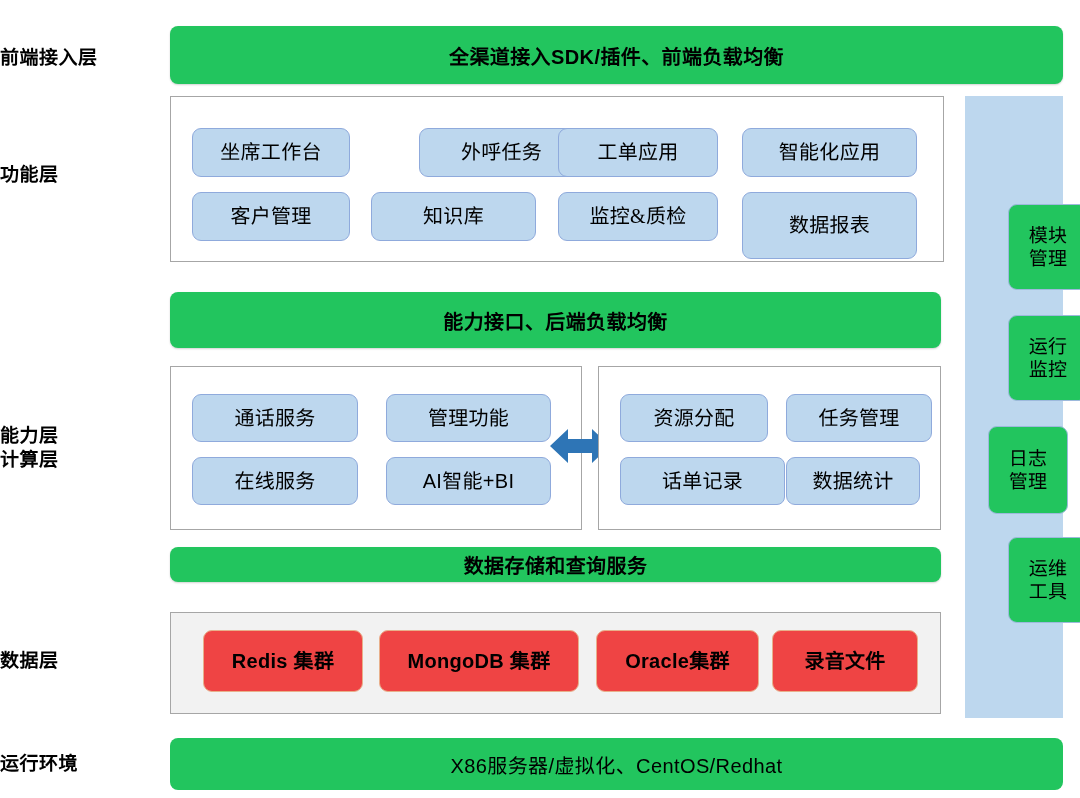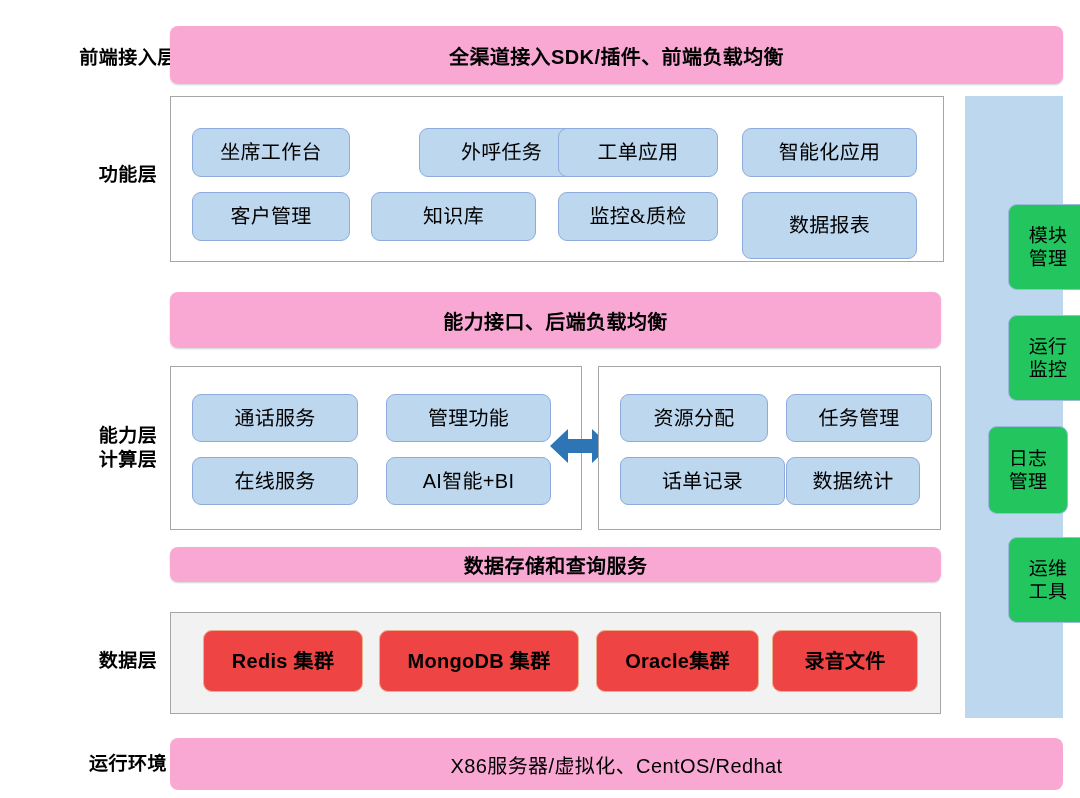--- a/index.html
+++ b/index.html
@@ -20,51 +20,49 @@
     position: relative;
     width: 1080px;
     height: 798px;
   }
 
   
   .layer-label {
     position: absolute;
     left: 0;
     width: 160px;
-    text-align: center;
     font-weight: bold;
     font-size: 19px;
     line-height: 1.28;
     color: #000000;
     letter-spacing: 0.5px;
-    padding-left: 48px;
   }
 
   
   .banner {
     position: absolute;
     display: flex;
     align-items: center;
     justify-content: center;
-    background: #f9a8d4;
+    background: #22c55e;
     color: #000000;
     border-radius: 8px;
     font-size: 20px;
     font-weight: 600;
     letter-spacing: 0.4px;
     box-shadow: 0 1px 2px rgba(0,0,0,0.18);
   }
 
   
   .env-banner {
     position: absolute;
     display: flex;
     align-items: center;
     justify-content: center;
-    background: #f9a8d4;
+    background: #22c55e;
     color: #000000;
     border-radius: 8px;
     font-size: 20px;
     font-weight: 500;
     letter-spacing: 0.4px;
   }
 
   
   .group-box {
     position: absolute;

